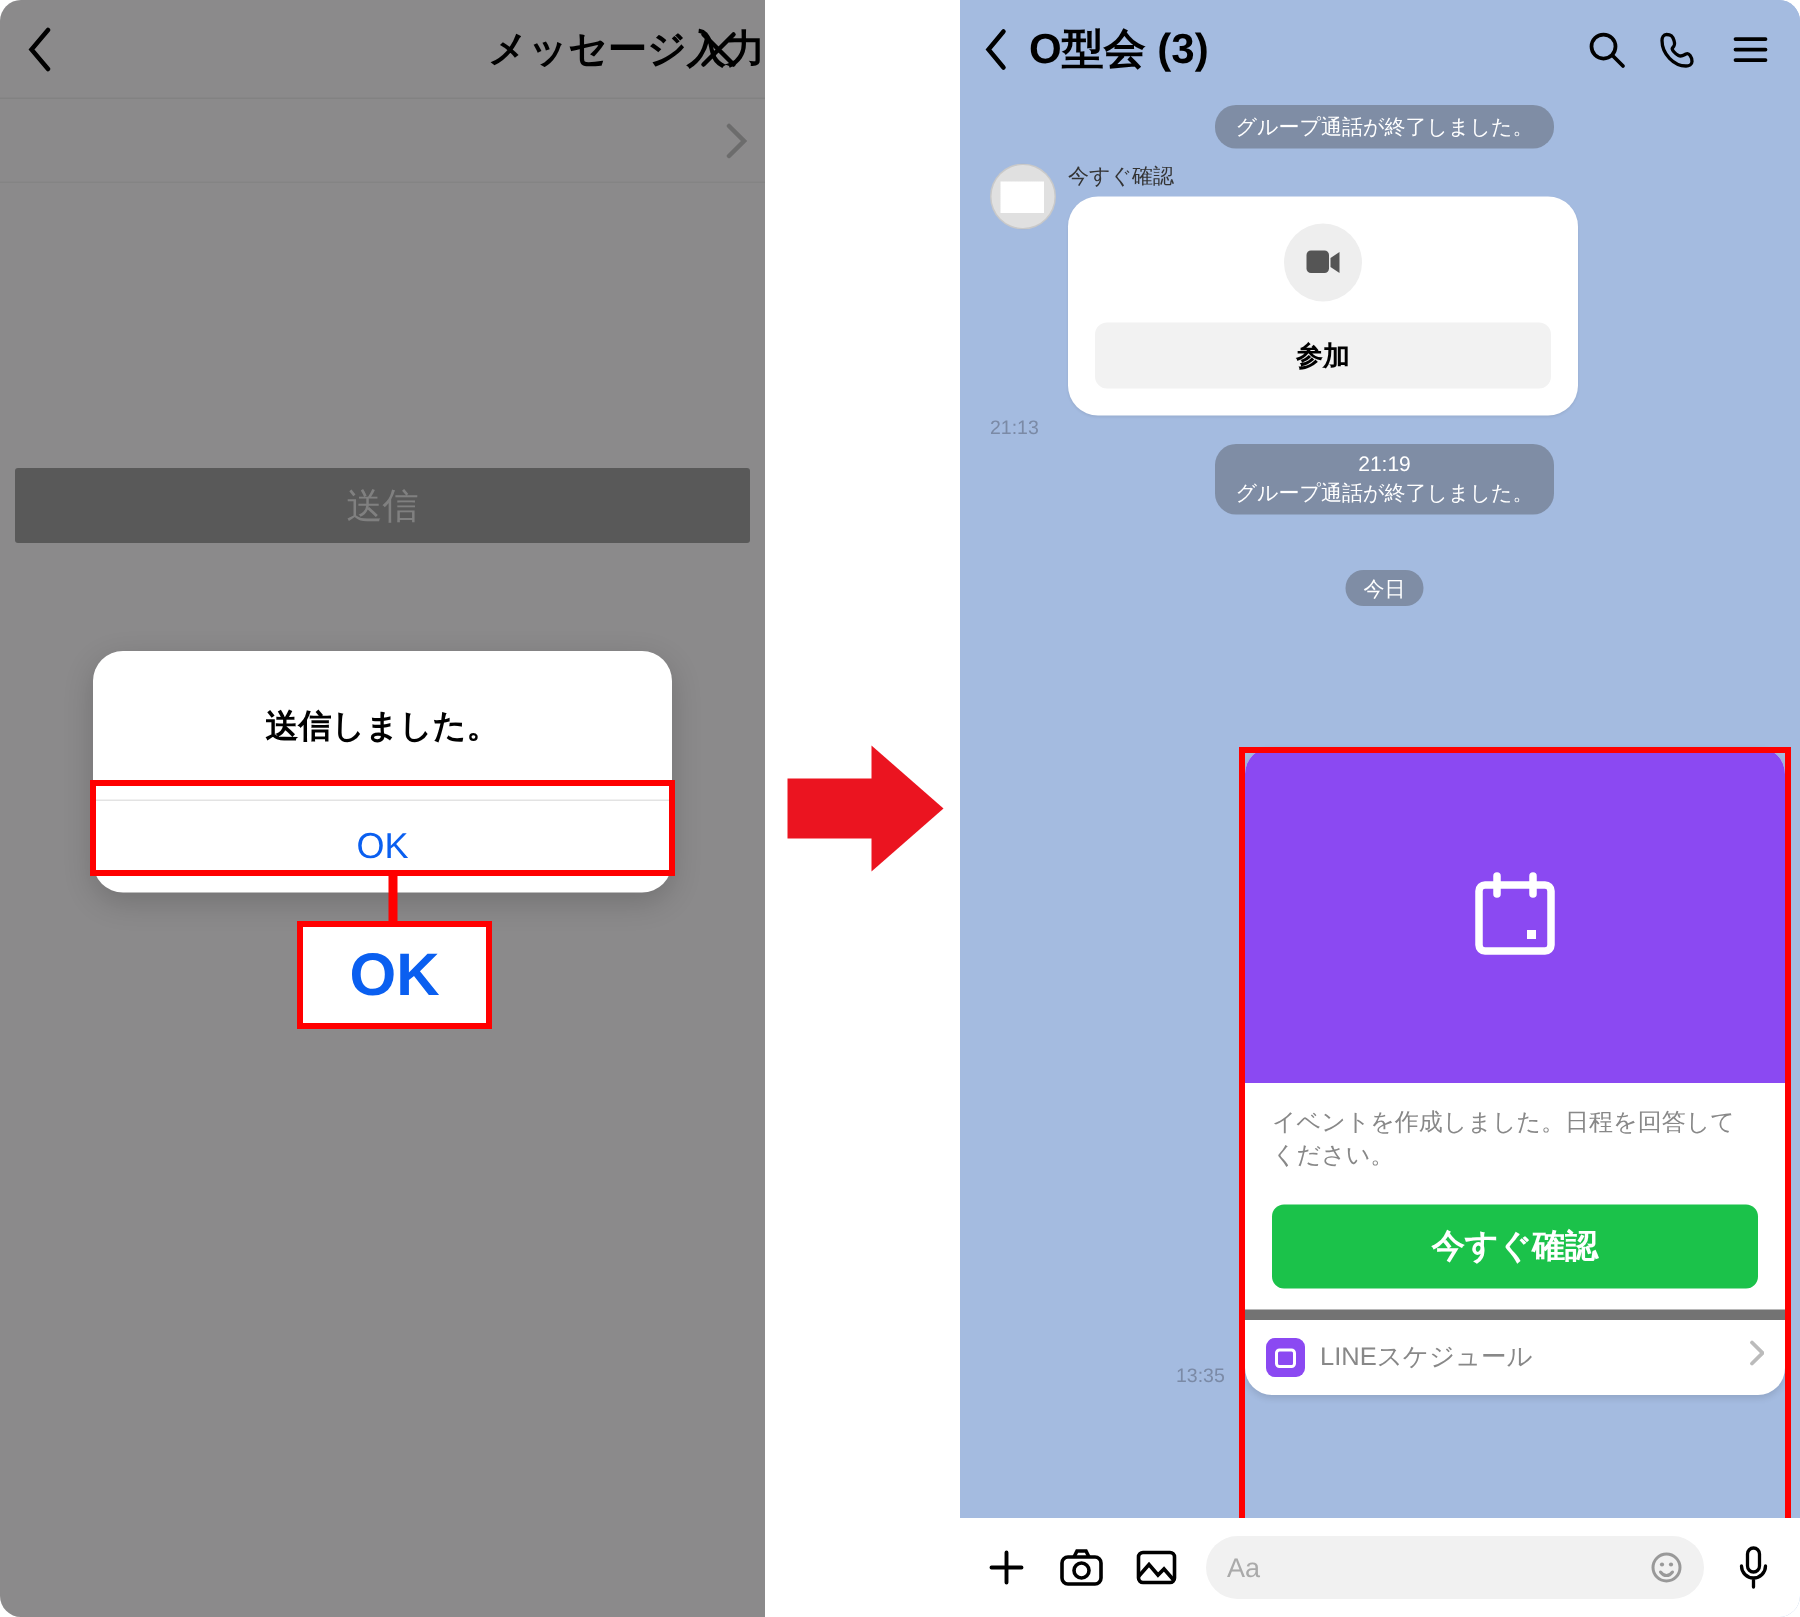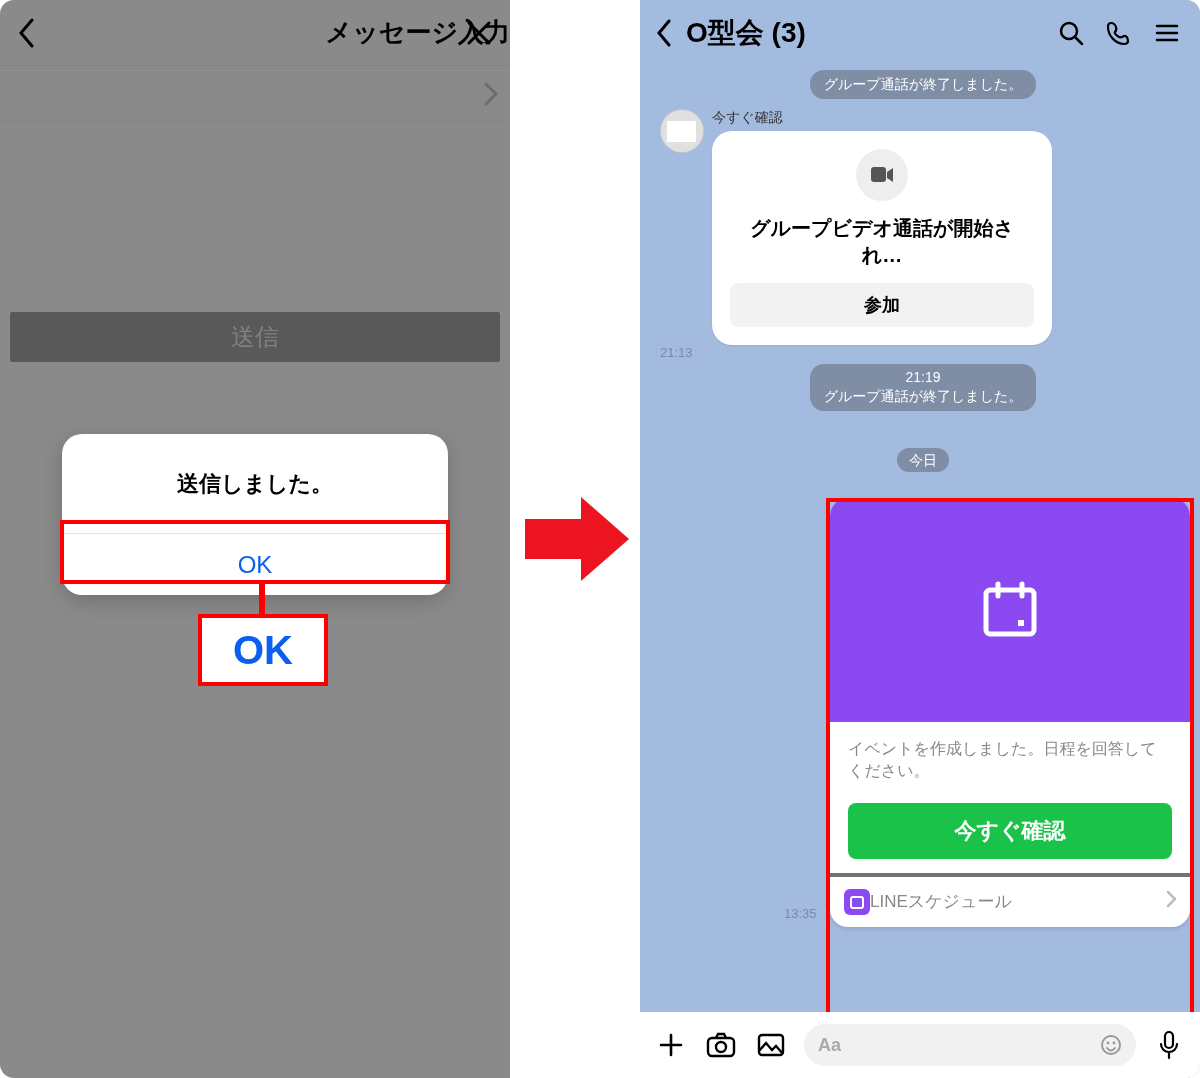--- a/index.html
+++ b/index.html
@@ -149,37 +149,37 @@
   .cal-icon svg{width:100%;height:100%;}
   .event-body{ padding:16px 18px 14px 18px; }
   .event-title{ font-size:26px; font-weight:700; margin-bottom:6px;}
   .event-desc{ font-size:16px; color:#888; line-height:1.4; margin-bottom:20px;}
   .event-btn{
     background:#1bc24a; color:#fff; font-size:22px; font-weight:600;
     height:56px; border-radius:8px;
     display:flex;align-items:center;justify-content:center;
   }
   .event-footer{
-    border-top:4px solid #737373; padding:12px 14px;
-    display:flex; align-items:center; color:#888; font-size:17px;
+    border-top:7px solid #737373; padding:12px 14px;
+    display:flex; align-items:center; gap:10px; color:#888; font-size:17px;
   }
   .event-footer .sq{
     width:26px;height:26px;border-radius:6px;background:#8b49f2;
     display:flex;align-items:center;justify-content:center;color:#fff;font-size:16px;
   }
   .event-footer .chev{ margin-left:auto; color:#bbb; font-size:20px;}
   .red-frame-b{
     position:absolute; border:4px solid #f00; pointer-events:none;
     right:6px; top:432px; width:368px; height:550px;
   }
 
   
   .input-bar{
     height:66px; background:#fff;
-    display:flex; align-items:center; gap:16px; padding:0 14px;font-weight:bold;
+    display:flex; align-items:center; gap:16px; padding:0 14px;
   }
   .input-bar .ib-icon{ font-size:28px; color:#111; width:34px; text-align:center;}
   .input-pill{
     flex:1; height:42px; border-radius:21px; background:#f1f1f1;
     display:flex; align-items:center; padding:0 14px; color:#aaa; font-size:18px;
   }
   .input-pill .smile{ margin-left:auto; color:#999; font-size:22px;}
 
   
   .svg-i{display:inline-flex;align-items:center;justify-content:center;}
@@ -267,21 +267,20 @@
         <div class="avatar"></div>
         <div class="from-col">
           <div class="sender">今すぐ確認</div>
           <div class="bubble-video">
             <div class="video-ic">
               <svg width="24" height="18" viewBox="0 0 24 18">
                   <rect x="1" y="1" width="15" height="15" rx="3" fill="#555"></rect>
                   <path d="M17 6l6-4v14l-6-4z" fill="#555"></path>
                 </svg>
             </div>
-            <div class="bubble-title">グループビデオ通話が開始され…</div>
             <div class="join-btn">参加</div>
           </div>
         </div>
       </div>
       <div class="ts ts-right">21:13</div>
 
       <div class="sys-pill">
         <div>21:19</div>
         <div>グループ通話が終了しました。</div>
       </div>

